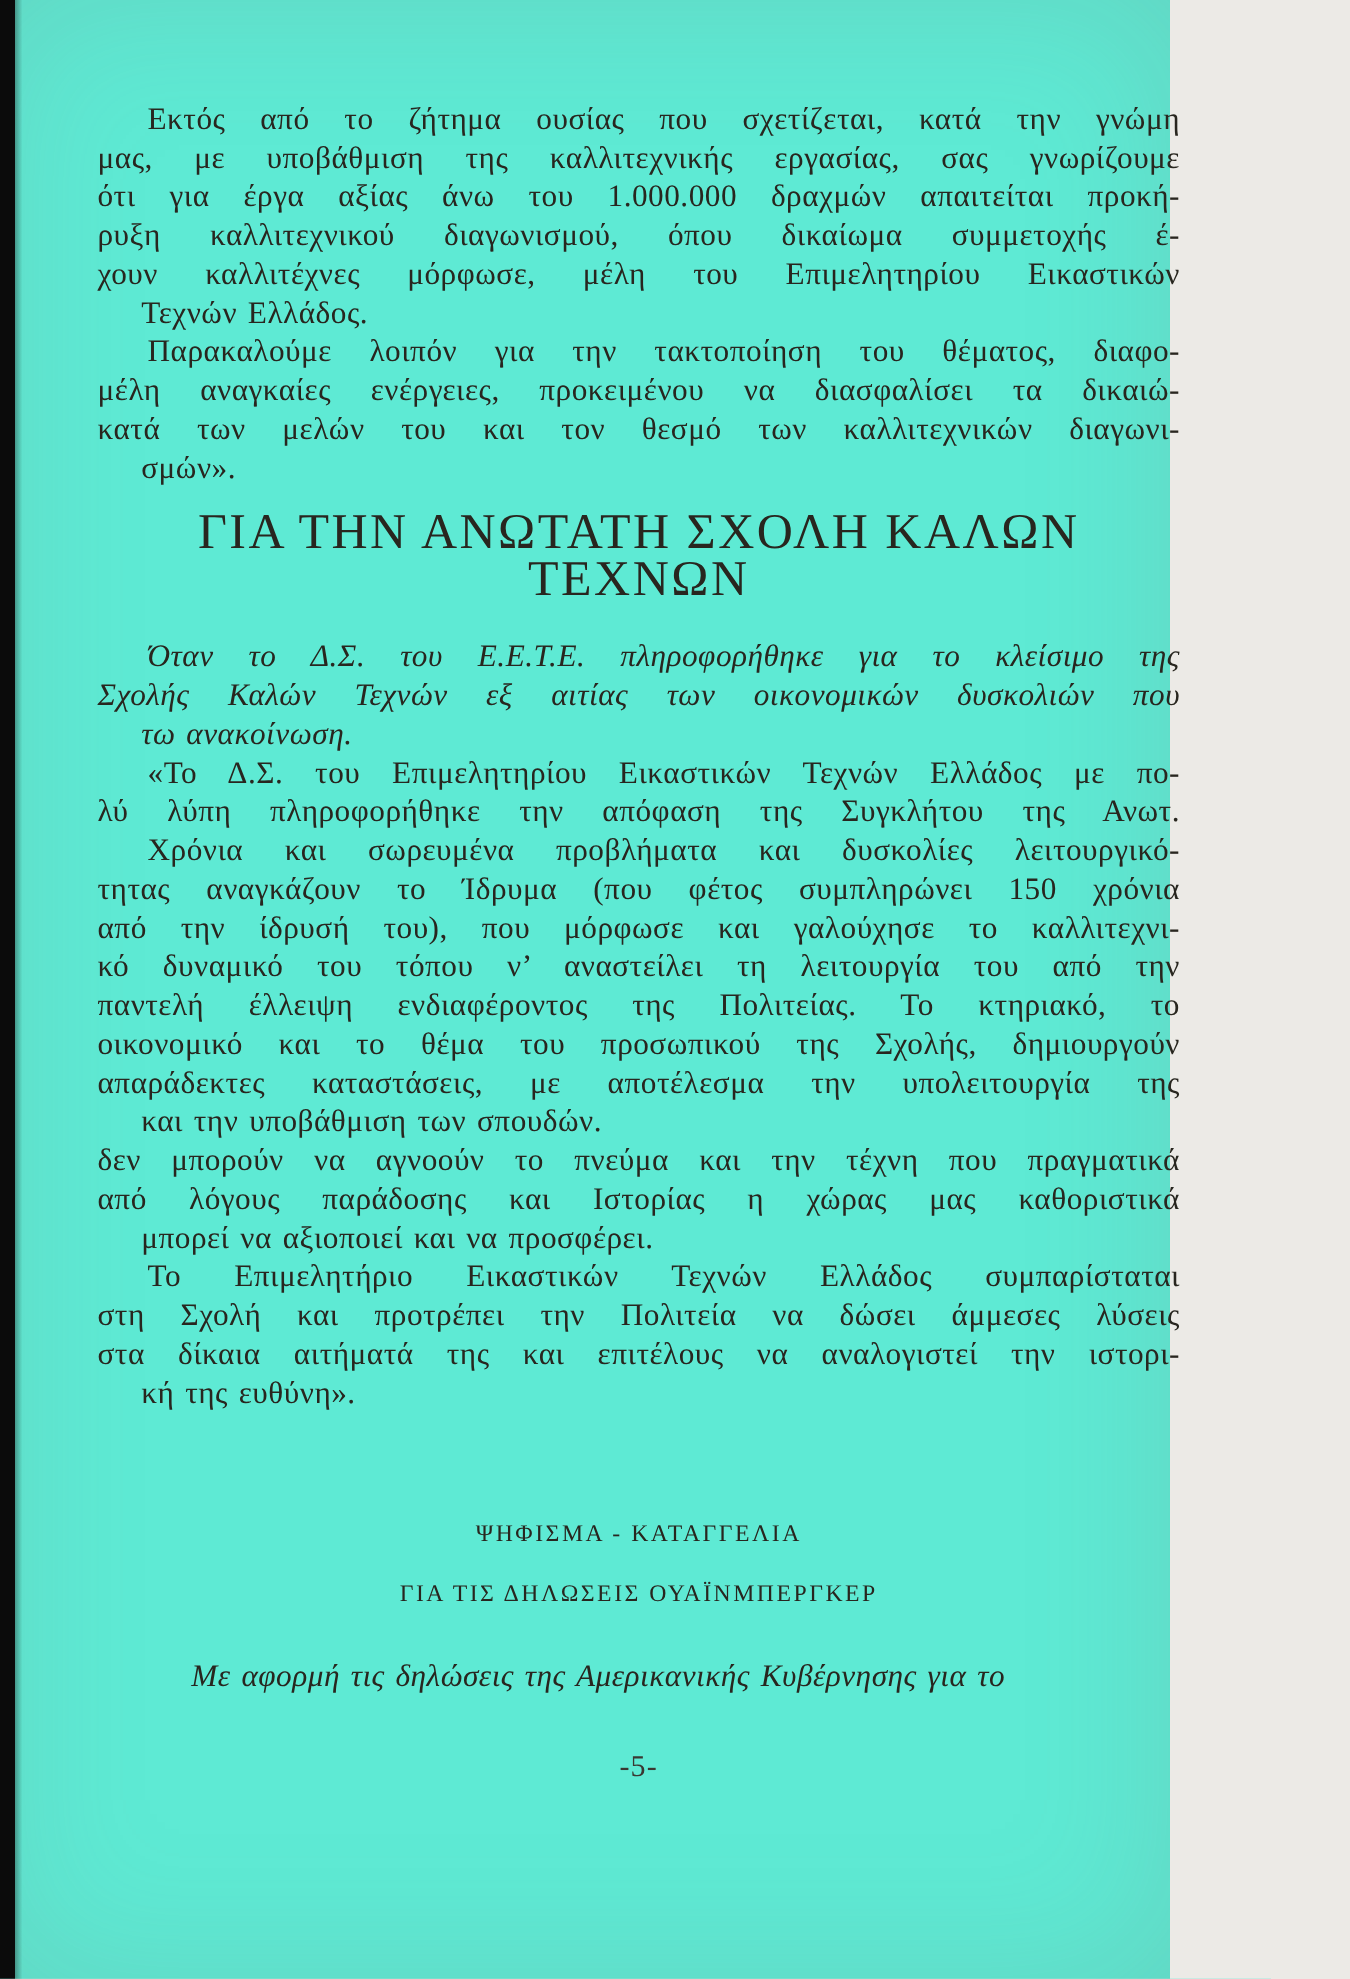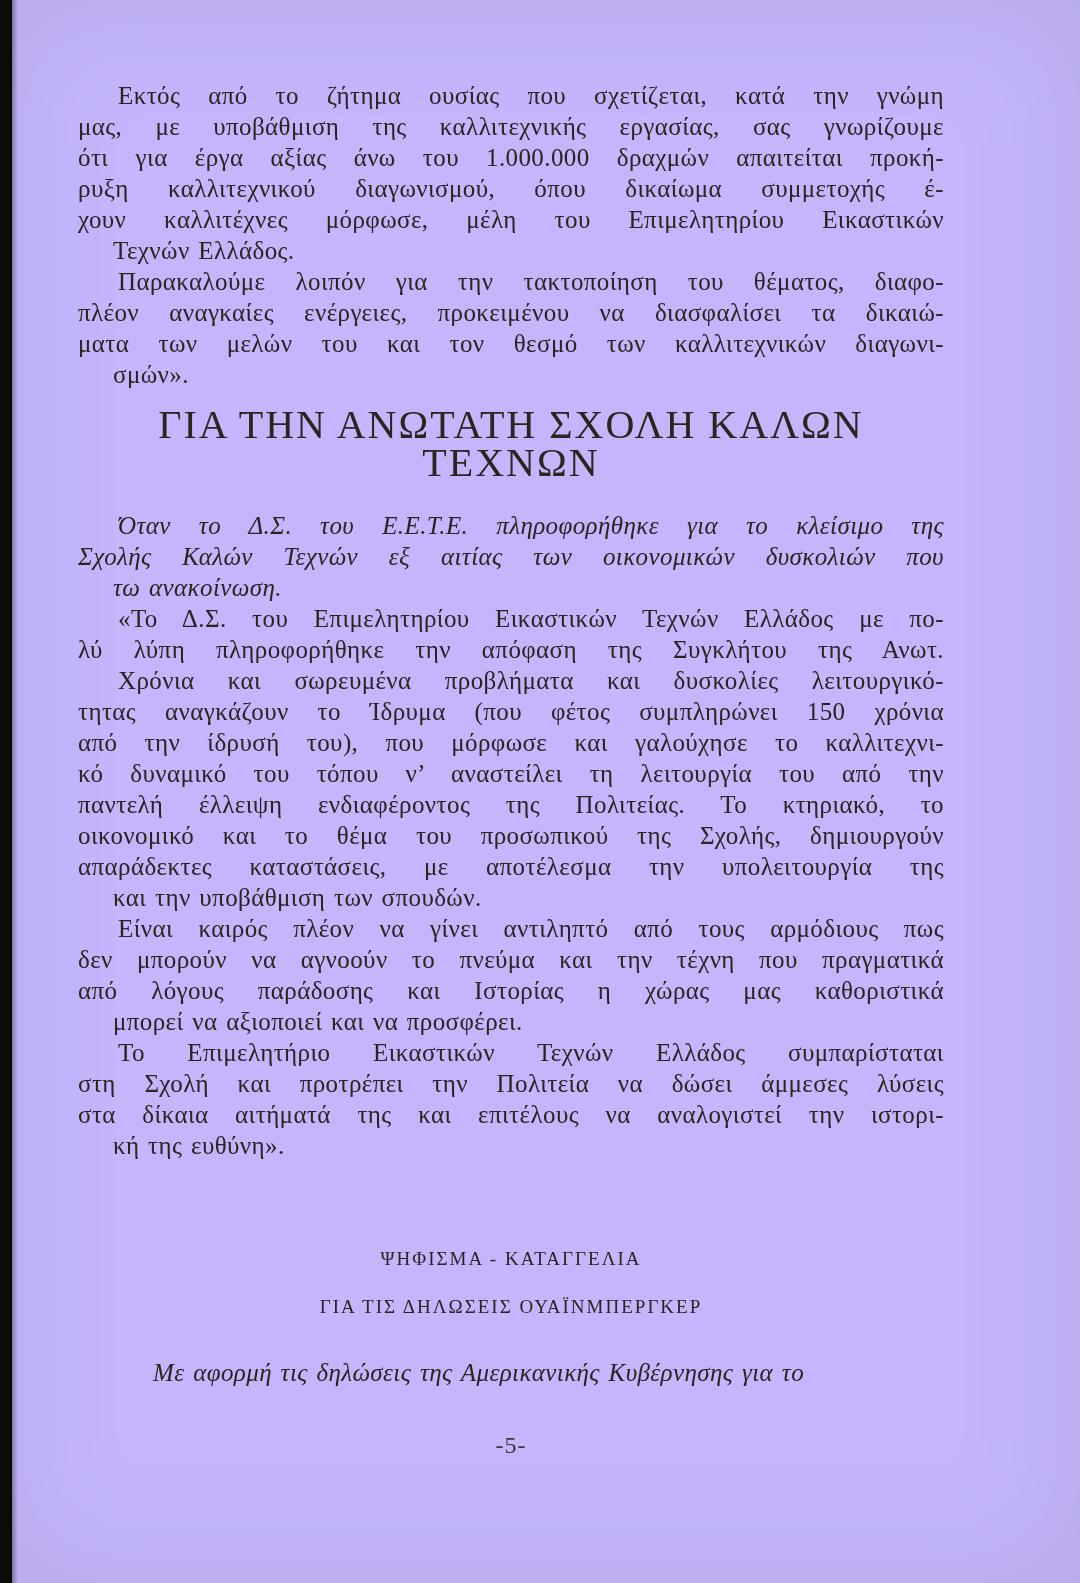--- a/index.html
+++ b/index.html
@@ -8,23 +8,23 @@
   }
   body {
     width: 1080px;
     height: 1583px;
     overflow: hidden;
     background: #eceae6;
     font-family: "Liberation Serif", "DejaVu Serif", serif;
   }
   .page {
     position: relative;
-    width: 1080px;
+    width: 936px;
     height: 1583px;
-    background: #c4b5fd;
+    background: #5eead4;
     box-shadow: inset 0 0 120px rgba(120,118,110,0.18);
     color: #28261f;
   }
   .scan-edge {
     position: absolute;
     left: 0;
     top: 0;
     width: 12px;
     height: 1583px;
     background: #0b0b0b;
@@ -101,22 +101,22 @@
     <div class="paragraph">
         <div class="line first">Εκτός από το ζήτημα ουσίας που σχετίζεται, κατά την γνώμη</div>
         <div class="line">μας, με υποβάθμιση της καλλιτεχνικής εργασίας, σας γνωρίζουμε</div>
         <div class="line">ότι για έργα αξίας άνω του 1.000.000 δραχμών απαιτείται προκή-</div>
         <div class="line">ρυξη καλλιτεχνικού διαγωνισμού, όπου δικαίωμα συμμετοχής έ-</div>
         <div class="line">χουν καλλιτέχνες μόρφωσε, μέλη του Επιμελητηρίου Εικαστικών</div>
         <div class="line last">Τεχνών Ελλάδος.</div>
       </div>
       <div class="paragraph">
         <div class="line first">Παρακαλούμε λοιπόν για την τακτοποίηση του θέματος, διαφο-</div>
-        <div class="line">πλέον αναγκαίες ενέργειες, προκειμένου να διασφαλίσει τα δικαιώ-</div>
-        <div class="line">ματα των μελών του και τον θεσμό των καλλιτεχνικών διαγωνι-</div>
+        <div class="line">μέλη αναγκαίες ενέργειες, προκειμένου να διασφαλίσει τα δικαιώ-</div>
+        <div class="line">κατά των μελών του και τον θεσμό των καλλιτεχνικών διαγωνι-</div>
         <div class="line last">σμών».</div>
       </div>
       <div class="heading h1">
         <div class="line last">ΓΙΑ ΤΗΝ ΑΝΩΤΑΤΗ ΣΧΟΛΗ ΚΑΛΩΝ ΤΕΧΝΩΝ</div>
       </div>
       <div class="paragraph italic">
         <div class="line first">Όταν το Δ.Σ. του Ε.Ε.Τ.Ε. πληροφορήθηκε για το κλείσιμο της</div>
         <div class="line">Σχολής Καλών Τεχνών εξ αιτίας των οικονομικών δυσκολιών που</div>
         <div class="line last">τω ανακοίνωση.</div>
       </div>
@@ -128,21 +128,20 @@
         <div class="line first">Χρόνια και σωρευμένα προβλήματα και δυσκολίες λειτουργικό-</div>
         <div class="line">τητας αναγκάζουν το Ίδρυμα (που φέτος συμπληρώνει 150 χρόνια</div>
         <div class="line">από την ίδρυσή του), που μόρφωσε και γαλούχησε το καλλιτεχνι-</div>
         <div class="line">κό δυναμικό του τόπου ν’ αναστείλει τη λειτουργία του από την</div>
         <div class="line">παντελή έλλειψη ενδιαφέροντος της Πολιτείας. Το κτηριακό, το</div>
         <div class="line">οικονομικό και το θέμα του προσωπικού της Σχολής, δημιουργούν</div>
         <div class="line">απαράδεκτες καταστάσεις, με αποτέλεσμα την υπολειτουργία της</div>
         <div class="line last">και την υποβάθμιση των σπουδών.</div>
       </div>
       <div class="paragraph">
-        <div class="line first">Είναι καιρός πλέον να γίνει αντιληπτό από τους αρμόδιους πως</div>
         <div class="line">δεν μπορούν να αγνοούν το πνεύμα και την τέχνη που πραγματικά</div>
         <div class="line">από λόγους παράδοσης και Ιστορίας η χώρας μας καθοριστικά</div>
         <div class="line last">μπορεί να αξιοποιεί και να προσφέρει.</div>
       </div>
       <div class="paragraph">
         <div class="line first">Το Επιμελητήριο Εικαστικών Τεχνών Ελλάδος συμπαρίσταται</div>
         <div class="line">στη Σχολή και προτρέπει την Πολιτεία να δώσει άμμεσες λύσεις</div>
         <div class="line">στα δίκαια αιτήματά της και επιτέλους να αναλογιστεί την ιστορι-</div>
         <div class="line last">κή της ευθύνη».</div>
       </div>

